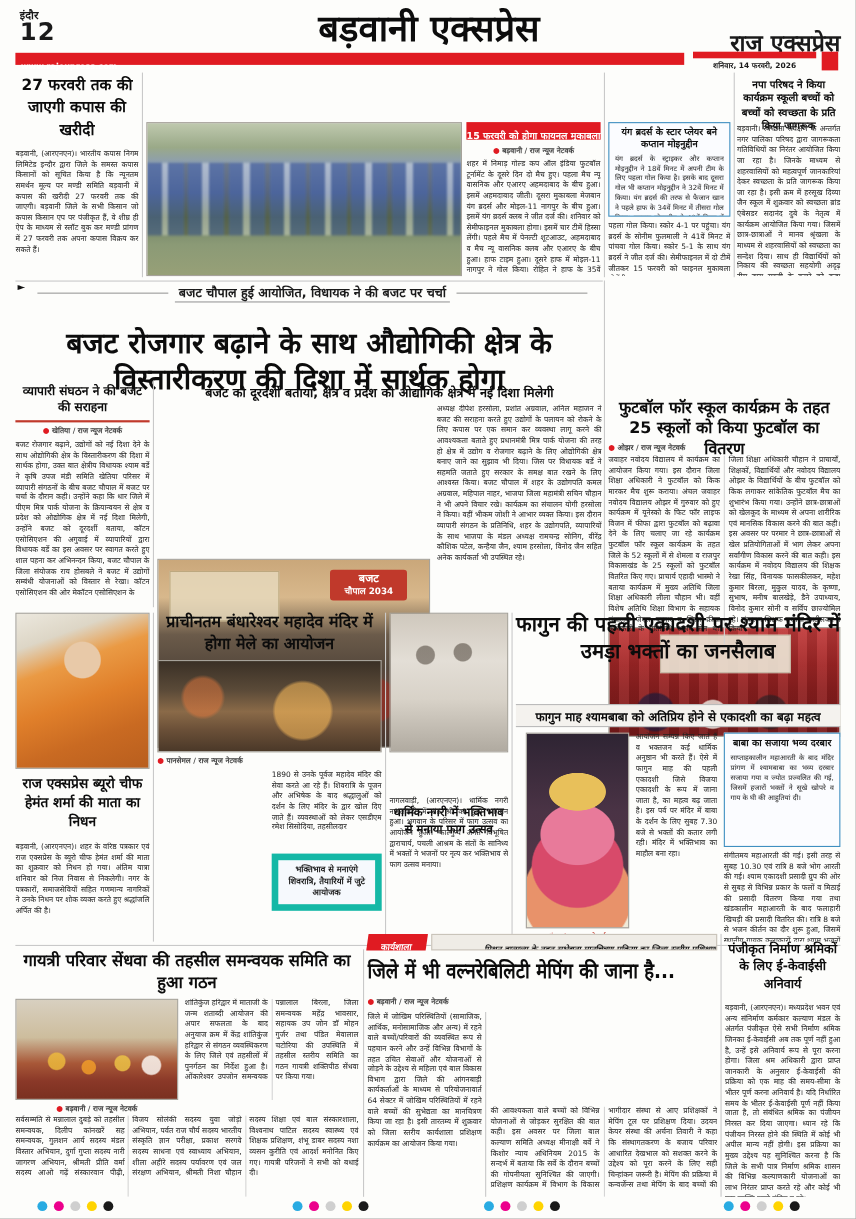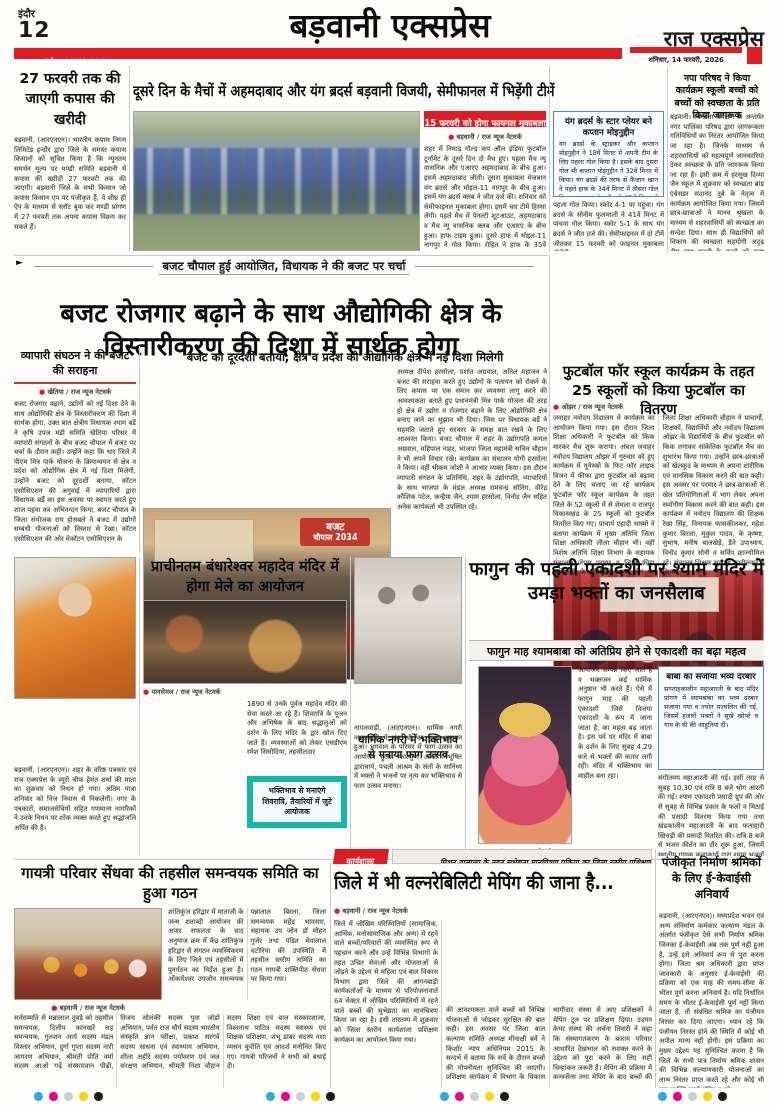--- a/index.html
+++ b/index.html
@@ -88,23 +88,20 @@
     <span style="color:#fff; font-size:7.5px; font-weight:bold; padding-left:5px; line-height:11px; display:inline-block;">www.rajexpress.com</span>
   </div>
   <div class="abs redbar" style="left:630px; top:47px; width:112px; height:6px;"></div>
   <div class="abs" style="left:630px; top:55px; width:112px; font-size:6.8px; font-weight:bold; text-align:center;">शनिवार, 14 फरवरी, 2026</div>
   <div class="abs redbar" style="left:747px; top:47px; width:15px; height:17px;"></div>
 
   <div class="abs hl" style="left:14px; top:68px; width:112px; font-size:14px; line-height:1.45;">27 फरवरी तक की जाएगी कपास की खरीदी</div>
   <div class="abs t-body" style="left:14px; top:136px; width:112px; height:115px;">बड़वानी, (आरएनएन)। भारतीय कपास निगम लिमिटेड इन्दौर द्वारा जिले के समस्त कपास किसानों को सूचित किया है कि न्यूनतम समर्थन मूल्य पर मण्डी समिति बड़वानी में कपास की खरीदी 27 फरवरी तक की जाएगी। बड़वानी जिले के सभी किसान जो कपास किसान एप पर पंजीकृत हैं, वे शीघ्र ही ऐप के माध्यम से स्लॉट बुक कर मण्डी प्रांगण में 27 फरवरी तक अपना कपास विक्रय कर सकते हैं।</div>
   <div class="abs rule-v" style="left:129px; top:66px; height:186px;"></div>
 
-  <div class="abs" style="left:133px; top:80px; width:530px; height:26px; overflow:hidden;">
-    <div class="hl" style="font-size:15px; white-space:nowrap; transform:scaleX(.86); transform-origin:left; text-align:left;">दूसरे दिन के मैचों में अहमदाबाद और यंग ब्रदर्स बड़वानी विजयी, सेमीफानल में भिड़ेंगी टीमें</div>
-  </div>
   <div class="abs ph ph-team" style="left:133px; top:111px; width:287px; height:140px;"></div>
 
   <div class="abs redbar" style="left:424px; top:111px; width:122px; height:16px; text-align:center;">
     <span style="color:#fff; font-weight:bold; font-size:8.6px; line-height:16px;">15 फरवरी को होगा फायनल मुकाबला</span>
   </div>
   <div class="abs byline" style="left:424px; top:132px; width:122px;">
     <span class="bdot">●</span>&nbsp;<span>बड़वानी / राज न्यूज नेटवर्क</span>
   </div>
   <div class="abs t-body" style="left:424px; top:145px; width:122px; height:106px;">शहर में निमाड़ गोल्ड कप ऑल इंडिया फुटबॉल टूर्नामेंट के दूसरे दिन दो मैच हुए। पहला मैच न्यू वासनिक और एआरए अहमदाबाद के बीच हुआ। इसमें अहमदाबाद जीती। दूसरा मुकाबला मेजबान यंग ब्रदर्स और मोइल-11 नागपुर के बीच हुआ। इसमें यंग ब्रदर्स क्लब ने जीत दर्ज की। शनिवार को सेमीफाइनल मुकाबला होगा। इसमें चार टीमें हिस्सा लेंगी। पहले मैच में पेनल्टी शूटआउट, अहमदाबाद व मैच न्यू वासनिक क्लब और एआरए के बीच हुआ। हाफ टाइम हुआ। दूसरे हाफ में मोइल-11 नागपुर ने गोल किया। रोहित ने हाफ के 35वें मिनट में टीम के लिए</div>
   <div class="abs rule-v" style="left:549px; top:66px; height:186px;"></div>
@@ -146,20 +143,21 @@
 
   <div class="abs rule-v" style="left:549px; top:255px; height:333px;"></div>
   <div class="abs ph ph-curtain" style="left:553px; top:258px; width:211px; height:100px;"></div>
   <div class="abs hl" style="left:553px; top:362px; width:211px; font-size:14.5px; line-height:1.3;">फुटबॉल फॉर स्कूल कार्यक्रम के तहत 25 स्कूलों को किया फुटबॉल का वितरण</div>
   <div class="abs byline" style="left:553px; top:402px; width:211px; text-align:left;">
     <span class="bdot">●</span>&nbsp;<span>ओझर / राज न्यूज नेटवर्क</span>
   </div>
   <div class="abs t-body" style="left:553px; top:414px; width:211px; height:172px; column-count:2; column-gap:8px; column-rule:1px solid #d5d5d5;">जवाहर नवोदय विद्यालय में कार्यक्रम का आयोजन किया गया। इस दौरान जिला शिक्षा अधिकारी ने फुटबॉल को किक मारकर मैच शुरू कराया। अंचल जवाहर नवोदय विद्यालय ओझर में गुरुवार को हुए कार्यक्रम में यूनेस्को के फिट फॉर लाइफ विजन में फीफा द्वारा फुटबॉल को बढ़ावा देने के लिए चलाए जा रहे कार्यक्रम फुटबॉल फॉर स्कूल कार्यक्रम के तहत जिले के 52 स्कूलों में से शेमला व राजपुर विकासखंड के 25 स्कूलों को फुटबॉल वितरित किए गए। प्राचार्य एहादी भास्मो ने बताया कार्यक्रम में मुख्य अतिथि जिला शिक्षा अधिकारी लीला चौहान भी। वहीं विशेष अतिथि शिक्षा विभाग के सहायक संचालक जेएस परमार व जिला क्रीड़ा अधिकारी के प्रतिनिधि अजय सेन थे। जिला शिक्षा अधिकारी चौहान ने प्राचार्यों, शिक्षकों, विद्यार्थियों और नवोदय विद्यालय ओझर के विद्यार्थियों के बीच फुटबॉल को किक लगाकर सांकेतिक फुटबॉल मैच का शुभारंभ किया गया। उन्होंने छात्र-छात्राओं को खेलकूद के माध्यम से अपना शारीरिक एवं मानसिक विकास करने की बात कही। इस अवसर पर परमार ने छात्र-छात्राओं से खेल प्रतियोगिताओं में भाग लेकर अपना सर्वांगीण विकास करने की बात कही। इस कार्यक्रम में नवोदय विद्यालय की शिक्षक रेखा सिंह, विनायक फासकीलकर, महेश कुमार बिरला, मुकुल यादव, के कृष्णा, सुभाष, मनीष बालखेड़े, डैने उपाध्याय, विनोद कुमार सोनी व सर्विप छाज्योमिल रहे। संचालन शिक्षक सुजाता फाटीलकर ने किया।</div>
 
   <div class="abs ph ph-portrait" style="left:14px; top:557px; width:122px; height:142px;"></div>
+  <div class="abs hl" style="left:14px; top:703px; width:122px; font-size:12.5px; line-height:1.4;">राज एक्सप्रेस ब्यूरो चीफ हेमंत शर्मा की माता का निधन</div>
   <div class="abs t-body" style="left:14px; top:766px; width:122px; height:90px;">बड़वानी, (आरएनएन)। शहर के वरिष्ठ पत्रकार एवं राज एक्सप्रेस के ब्यूरो चीफ हेमंत शर्मा की माता का शुक्रवार को निधन हो गया। अंतिम यात्रा शनिवार को निज निवास से निकलेगी। नगर के पत्रकारों, समाजसेवियों सहित गणमान्य नागरिकों ने उनके निधन पर शोक व्यक्त करते हुए श्रद्धांजलि अर्पित की है।</div>
   <div class="abs rule-v" style="left:139px; top:557px; height:299px;"></div>
 
   <div class="abs hl" style="left:143px; top:557px; width:204px; font-size:14.5px; line-height:1.35;">प्राचीनतम बंधारेश्वर महादेव मंदिर में होगा मेले का आयोजन</div>
   <div class="abs ph ph-temple" style="left:143px; top:600px; width:204px; height:84px;"></div>
   <div class="abs byline" style="left:143px; top:687px; width:140px; text-align:left;">
     <span class="bdot">●</span>&nbsp;<span>पानसेमल / राज न्यूज नेटवर्क</span>
   </div>
   <div class="abs t-body" style="left:247px; top:700px; width:100px; height:72px;">1890 से उनके पूर्वज महादेव मंदिर की सेवा करते आ रहे हैं। शिवरात्रि के पूजन और अभिषेक के बाद श्रद्धालुओं को दर्शन के लिए मंदिर के द्वार खोल दिए जाते हैं। व्यवस्थाओं को लेकर एसडीएम रमेश सिसोदिया, तहसीलदार</div>
   <div class="abs" style="left:247px; top:776px; width:100px; height:52px; border:6px solid #14b8a6; background:#f6f9fd; padding:4px; font-size:7.6px; font-weight:bold; text-align:center; line-height:1.4; overflow:hidden;">भक्तिभाव से मनाएंगे शिवरात्रि, तैयारियों में जुटे आयोजक</div>
@@ -167,21 +165,21 @@
 
   <div class="abs ph ph-fag" style="left:354px; top:557px; width:108px; height:127px;"></div>
   <div class="abs hl" style="left:354px; top:688px; width:108px; font-size:10.5px; line-height:1.4;margin-top:44px;">धार्मिक नगरी में भक्तिभाव से मनाया फाग उत्सव</div>
   <div class="abs t-body" style="left:354px; top:724px; width:108px; height:132px;">नागलवाड़ी, (आरएनएन)। धार्मिक नगरी नागलवाड़ी में संत श्री का हुआ आगमन हुआ। भगवान के परिसर में फाग उत्सव का आयोजन हुआ। फाल्गुन्य अनंत विभूषित द्वाराचार्य, पचली आश्रम के संतों के सानिध्य में भक्तों ने भजनों पर नृत्य कर भक्तिभाव से फाग उत्सव मनाया।</div>
   <div class="abs rule-v" style="left:465px; top:557px; height:299px;"></div>
 
   <div class="abs hl" style="left:469px; top:557px; width:295px; font-size:18.5px; line-height:1.3;">फागुन की पहली एकादशी पर श्याम मंदिर में उमड़ा भक्तों का जनसैलाब</div>
   <div class="abs hl" style="left:469px; top:640px; width:295px; font-size:10.8px; border-top:1px solid #bbb; border-bottom:1px solid #bbb; padding:2px 0; background:#f4f2ee;">फागुन माह श्यामबाबा को अतिप्रिय होने से एकादशी का बढ़ा महत्व</div>
   <div class="abs ph ph-deity" style="left:478px; top:666px; width:94px; height:178px;"></div>
   <div class="abs cap-red" style="left:478px; top:847px; width:94px; font-size:5.8px; text-align:center; white-space:nowrap; overflow:hidden;">अंजड़ / राज न्यूज नेटवर्क</div>
-  <div class="abs t-body" style="left:578px; top:666px; width:74px; height:190px;">आयोजन सम्पन्न किए जाते हैं व भक्तजन कई धार्मिक अनुष्ठान भी करते हैं। ऐसे में फागुन माह की पहली एकादशी जिसे विजया एकादशी के रूप में जाना जाता है, का महत्व बढ़ जाता है। इस पर्व पर मंदिर में बाबा के दर्शन के लिए सुबह 4.29 बजे से भक्तों की कतार लगी रही। मंदिर में भक्तिभाव का माहौल बना रहा।</div>
+  <div class="abs t-body" style="left:578px; top:666px; width:74px; height:190px;">आयोजन सम्पन्न किए जाते हैं व भक्तजन कई धार्मिक अनुष्ठान भी करते हैं। ऐसे में फागुन माह की पहली एकादशी जिसे विजया एकादशी के रूप में जाना जाता है, का महत्व बढ़ जाता है। इस पर्व पर मंदिर में बाबा के दर्शन के लिए सुबह 7.30 बजे से भक्तों की कतार लगी रही। मंदिर में भक्तिभाव का माहौल बना रहा।</div>
   <div class="abs boxed" style="left:658px; top:666px; width:106px; height:104px;">
     <div class="bx-title">बाबा का सजाया भव्य दरबार</div>
     <div class="bx-body">साप्ताहकालीन महाआरती के बाद मंदिर प्रांगण में श्यामबाबा का भव्य दरबार सजाया गया व ज्योत प्रज्वलित की गई, जिसमें हजारों भक्तों ने सूखे खोपरे व गाय के घी की आहुतियां दी।</div>
   </div>
   <div class="abs t-body" style="left:658px; top:774px; width:106px; height:82px;">संगीतमय महाआरती की गई। इसी तरह से सुबह 10.30 एवं रात्रि 8 बजे भोग आरती की गई। श्याम एकादशी प्रसादी ग्रुप की ओर से सुबह से विभिन्न प्रकार के फलों व मिठाई की प्रसादी वितरण किया गया तथा खंडकालीन महाआरती के बाद फलाहारी खिचड़ी की प्रसादी वितरित की। रात्रि 8 बजे से भजन कीर्तन का दौर शुरू हुआ, जिसमें स्थानीय गायक कलाकारों द्वारा श्याम भजनों की प्रस्तुति दी गई, जो रात 10.30 बजे तक चलता रहा, इसके बाद 11 बजे श्यामबाबा की शयन आरती की गई।</div>
 
   <div class="abs rule-h" style="left:14px; top:859px; width:750px;"></div>
 
   <div class="abs hl" style="left:14px; top:863px; width:312px; font-size:15px; line-height:1.35;">गायत्री परिवार सेंधवा की तहसील समन्वयक समिति का हुआ गठन</div>
   <div class="abs ph ph-gayatri" style="left:14px; top:908px; width:148px; height:92px;"></div>

